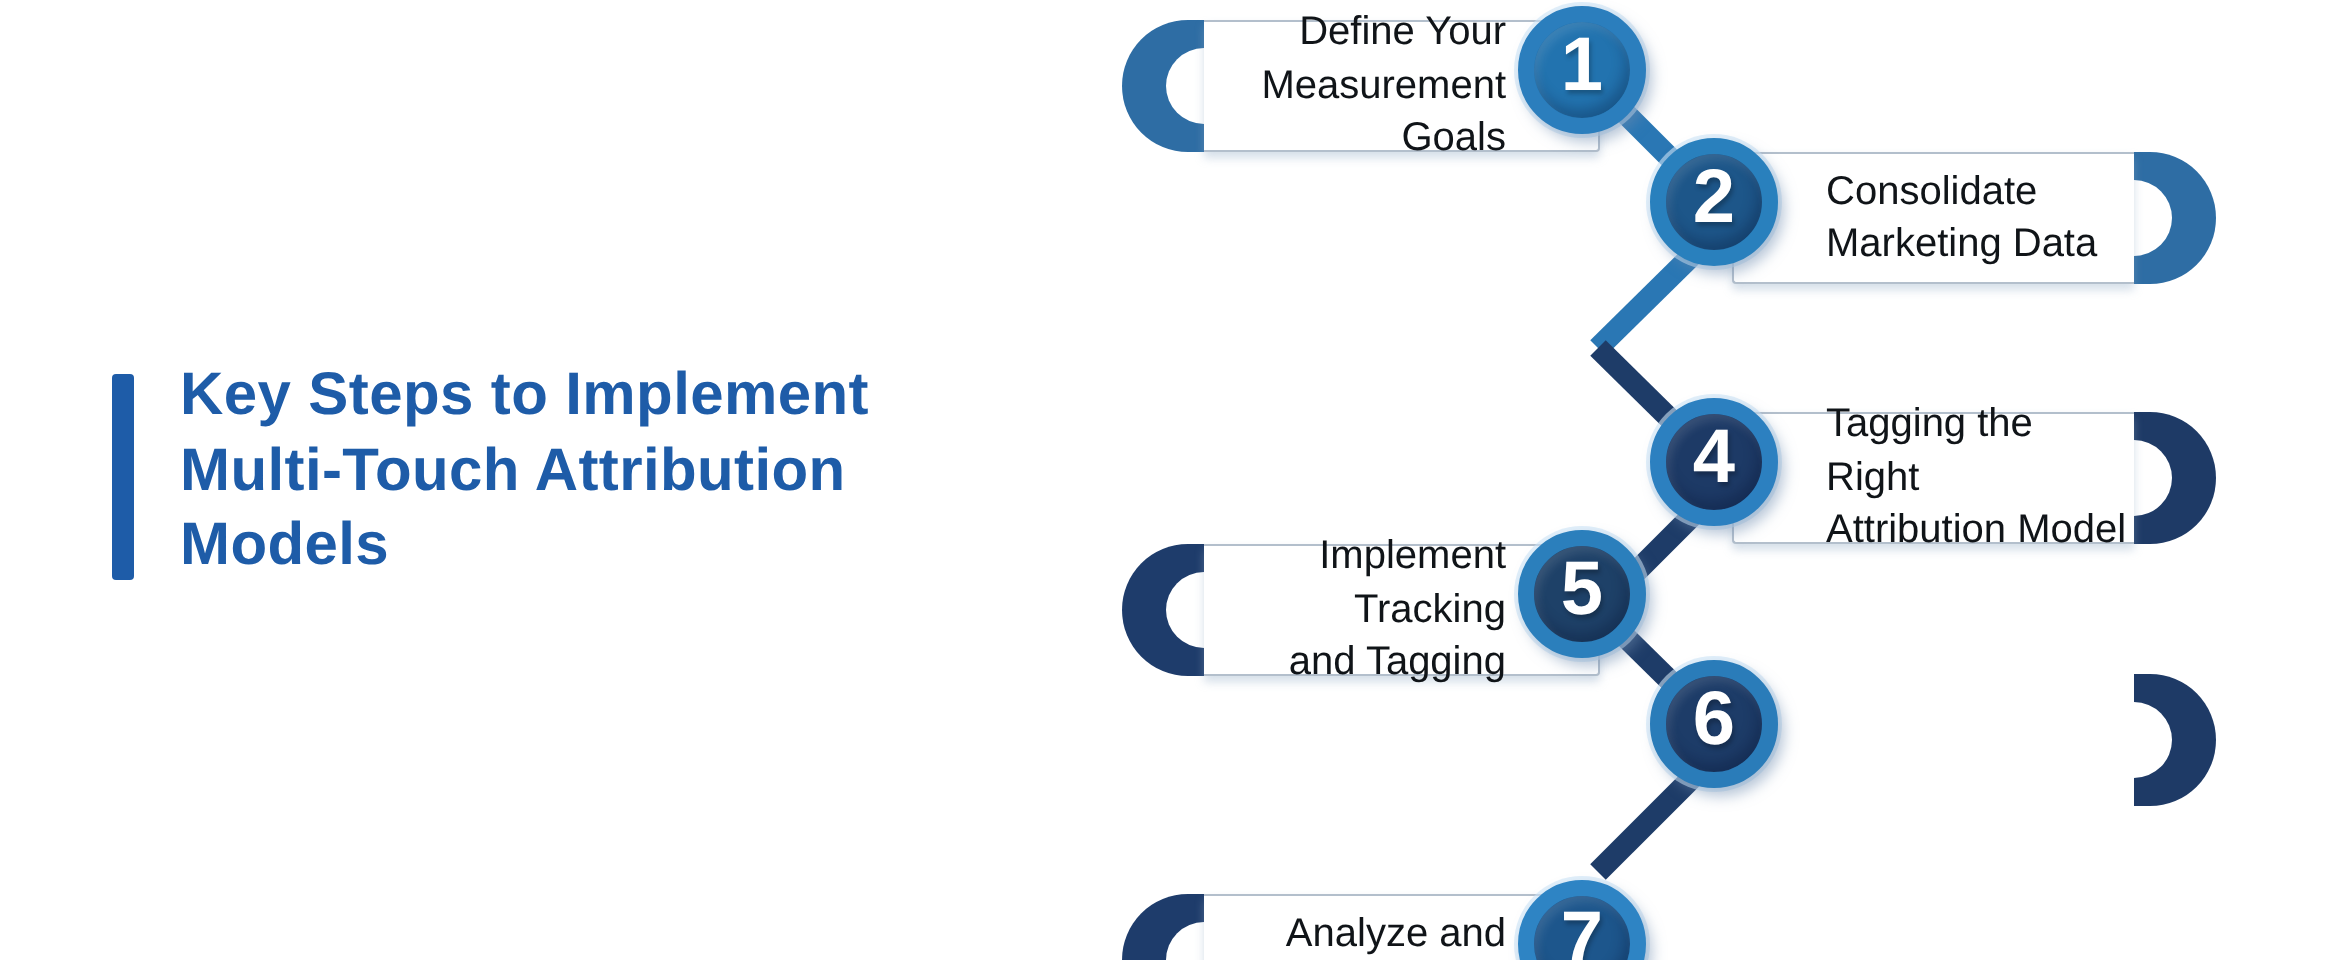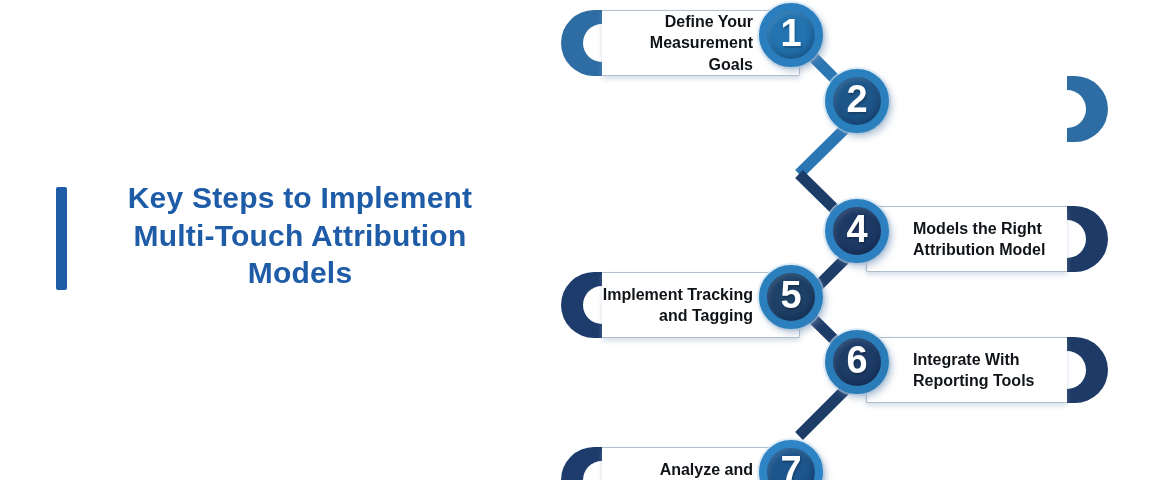--- a/index.html
+++ b/index.html
@@ -2,21 +2,21 @@
 <html><head>
 <meta charset="utf-8">
 <style>
   * { margin:0; padding:0; box-sizing:border-box; }
   body { background:#ffffff; font-family:"Liberation Sans", sans-serif; }
   .stage { position:relative; width:1170px; height:480px; background:#ffffff; overflow:hidden; }
 
   
   .title-bar { position:absolute; left:56px; top:187px; width:11px; height:103px; border-radius:2px; background:#1e5ca8; }
   .page-title { position:absolute; left:90px; top:179px; width:420px; font-size:30px; font-weight:bold;
-                color:#1e5ca8; line-height:1.25; white-space:pre-line; letter-spacing:.2px;text-align:center; }
+                color:#1e5ca8; line-height:1.25; white-space:pre-line; letter-spacing:.2px; }
 
   
   .connectors { position:absolute; left:0; top:0; z-index:1; pointer-events:none; }
 
   
   .step { position:absolute; left:0; width:1170px; height:66px; z-index:2; }
   .s1 { top:10px; } .s2 { top:76px; } .s3 { top:141px; } .s4 { top:206px; }
   .s5 { top:272px;padding-left:46px; } .s6 { top:337px; } .s7 { top:403px;margin-top:44px; }
 
   .cap { position:absolute; top:0; width:41px; height:66px; background:var(--cap); }
@@ -27,21 +27,21 @@
   .step.left  .notch { left:583px; }
   .step.right .notch { left:1048px; }
 
   .pill-body { position:absolute; top:0; height:66px; background:#ffffff; border:1px solid #b3bfcc;
                box-shadow:0 3px 5px rgba(150,175,200,.4); display:flex; align-items:center; }
   .step.left  .pill-body { left:602px; width:198px; justify-content:flex-end; padding-right:46px;
                            border-left:none; border-radius:0 2px 2px 0; }
   .step.right .pill-body { left:866px; width:201px; justify-content:flex-start; padding-left:46px;
                            border-right:none; border-radius:2px 0 0 2px; }
 
-  .step-label { font-size:16px; font-weight:bold; color:#101418; line-height:1.32; white-space:pre-line; }
+  .step-label { font-size:20px; font-weight:normal; color:#101418; line-height:1.32; white-space:pre-line; }
   .step.left .step-label { text-align:right; }
   .step.right .step-label { text-align:left; }
 
   .circle { position:absolute; top:-7px; width:64px; height:64px; border-radius:50%;
             border:8px solid var(--ring); background:var(--fill);
             display:flex; align-items:center; justify-content:center; z-index:3;
             box-shadow:3px 4px 7px rgba(110,140,175,.5), 0 0 0 2px rgba(205,228,246,.6),
                        inset 2px 3px 5px rgba(255,255,255,.12), inset -2px -4px 7px rgba(0,10,40,.28); }
   .step.left  .circle { left:759px; }
   .step.right .circle { left:825px; }
@@ -75,31 +75,35 @@
 Measurement Goals</span>
     </div>
     <div class="circle">
       <span class="circle-num">1</span>
     </div>
   </div>
 
   <div class="step right s2" style="--cap: #2e6da4; --ring: #2980bd; --fill: #1d5689;">
     <div class="cap"></div>
     <div class="notch"></div>
+    <div class="pill-body">
+      <span class="step-label">Consolidate
+Marketing Data</span>
+    </div>
     <div class="circle">
       <span class="circle-num">2</span>
     </div>
   </div>
 
 
   <div class="step right s4" style="--cap: #1e3a66; --ring: #2c80c0; --fill: #1d3a66;">
     <div class="cap"></div>
     <div class="notch"></div>
     <div class="pill-body">
-      <span class="step-label">Models the Right
+      <span class="step-label">Tagging the Right
 Attribution Model</span>
     </div>
     <div class="circle">
       <span class="circle-num">4</span>
     </div>
   </div>
 
   <div class="step left s5" style="--cap: #1e3c6b; --ring: #2b7fbc; --fill: #1e4168;">
     <div class="cap"></div>
     <div class="notch"></div>
@@ -108,24 +112,20 @@
 and Tagging</span>
     </div>
     <div class="circle">
       <span class="circle-num">5</span>
     </div>
   </div>
 
   <div class="step right s6" style="--cap: #1e3a66; --ring: #2a7cb9; --fill: #1d3c68;">
     <div class="cap"></div>
     <div class="notch"></div>
-    <div class="pill-body">
-      <span class="step-label">Integrate With
-Reporting Tools</span>
-    </div>
     <div class="circle">
       <span class="circle-num">6</span>
     </div>
   </div>
 
   <div class="step left s7" style="--cap: #1e3c6b; --ring: #2e84c4; --fill: #1d568c;">
     <div class="cap"></div>
     <div class="notch"></div>
     <div class="pill-body">
       <span class="step-label">Analyze and

